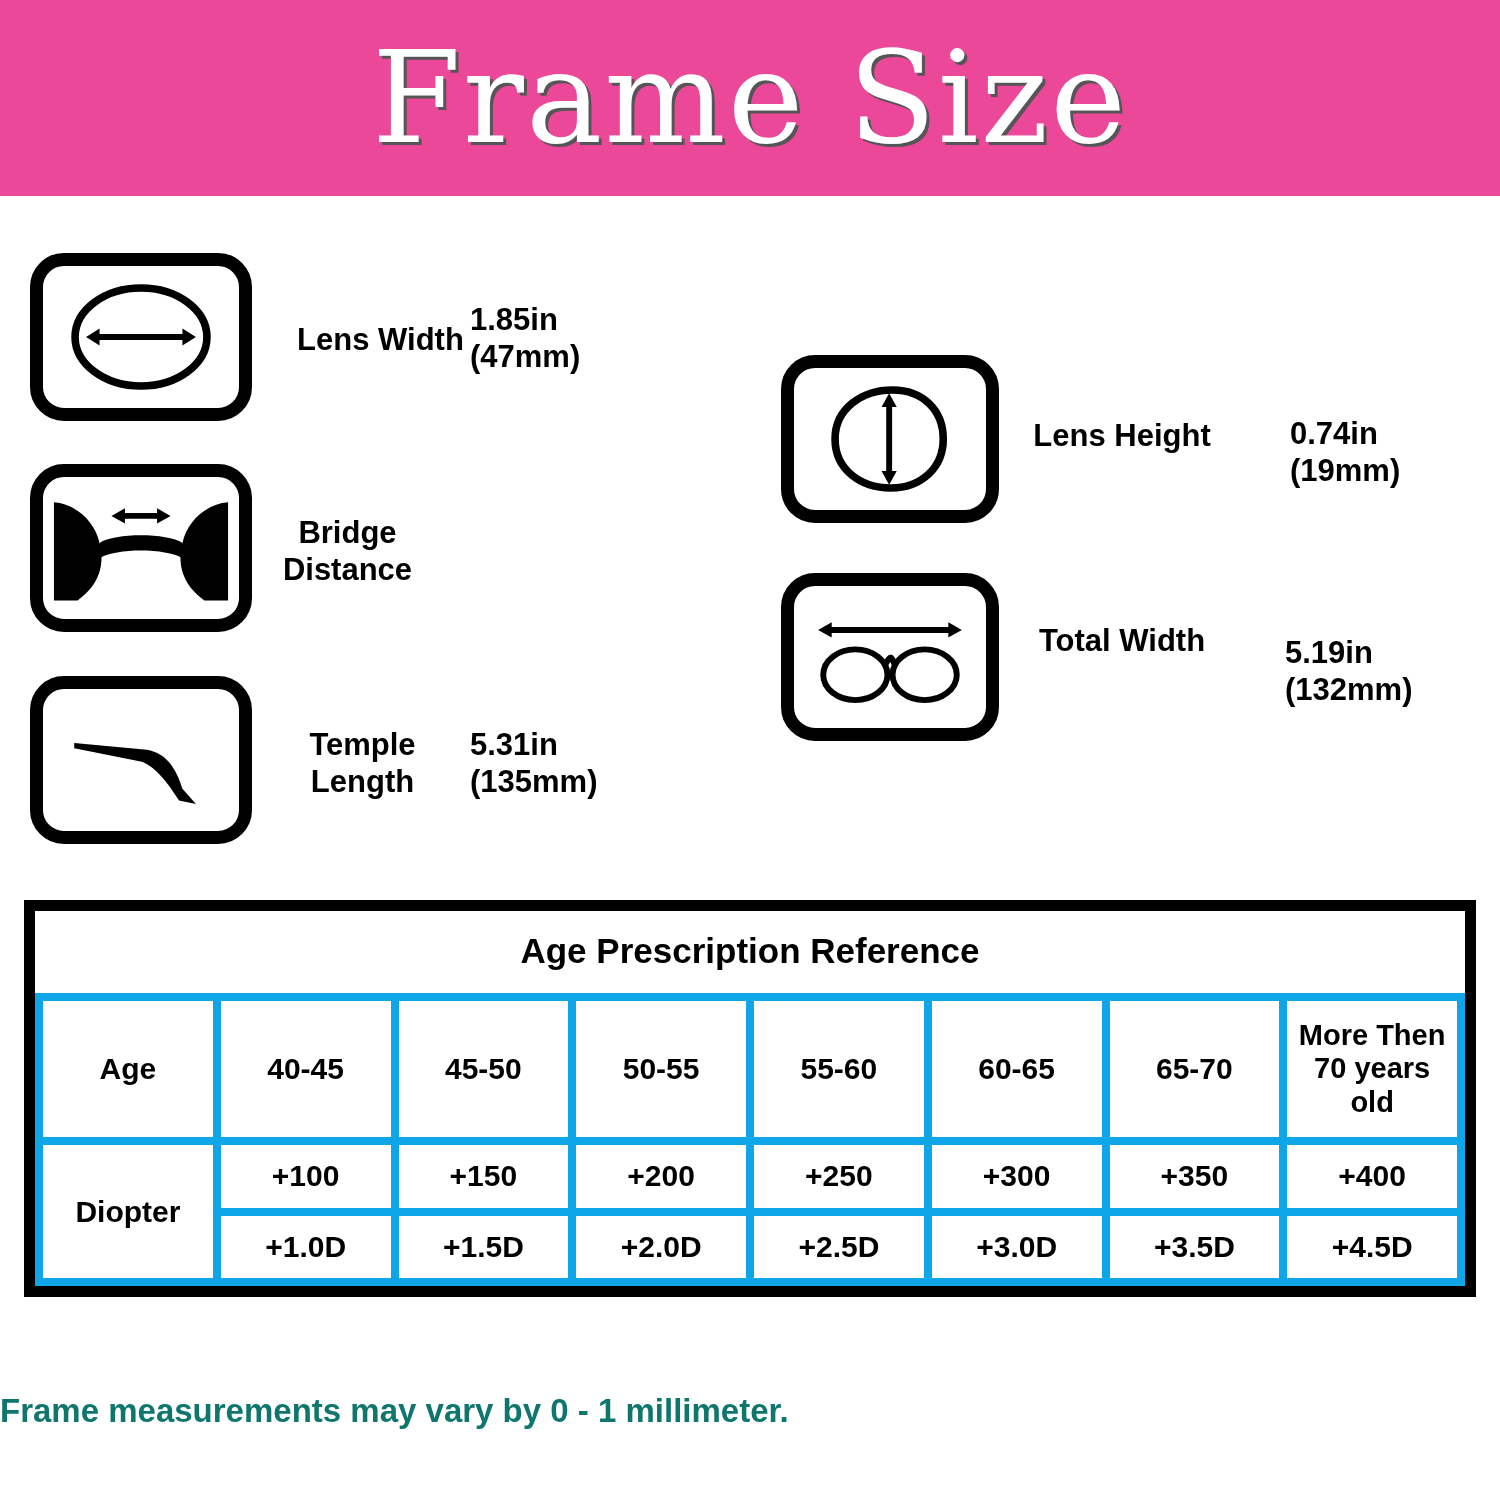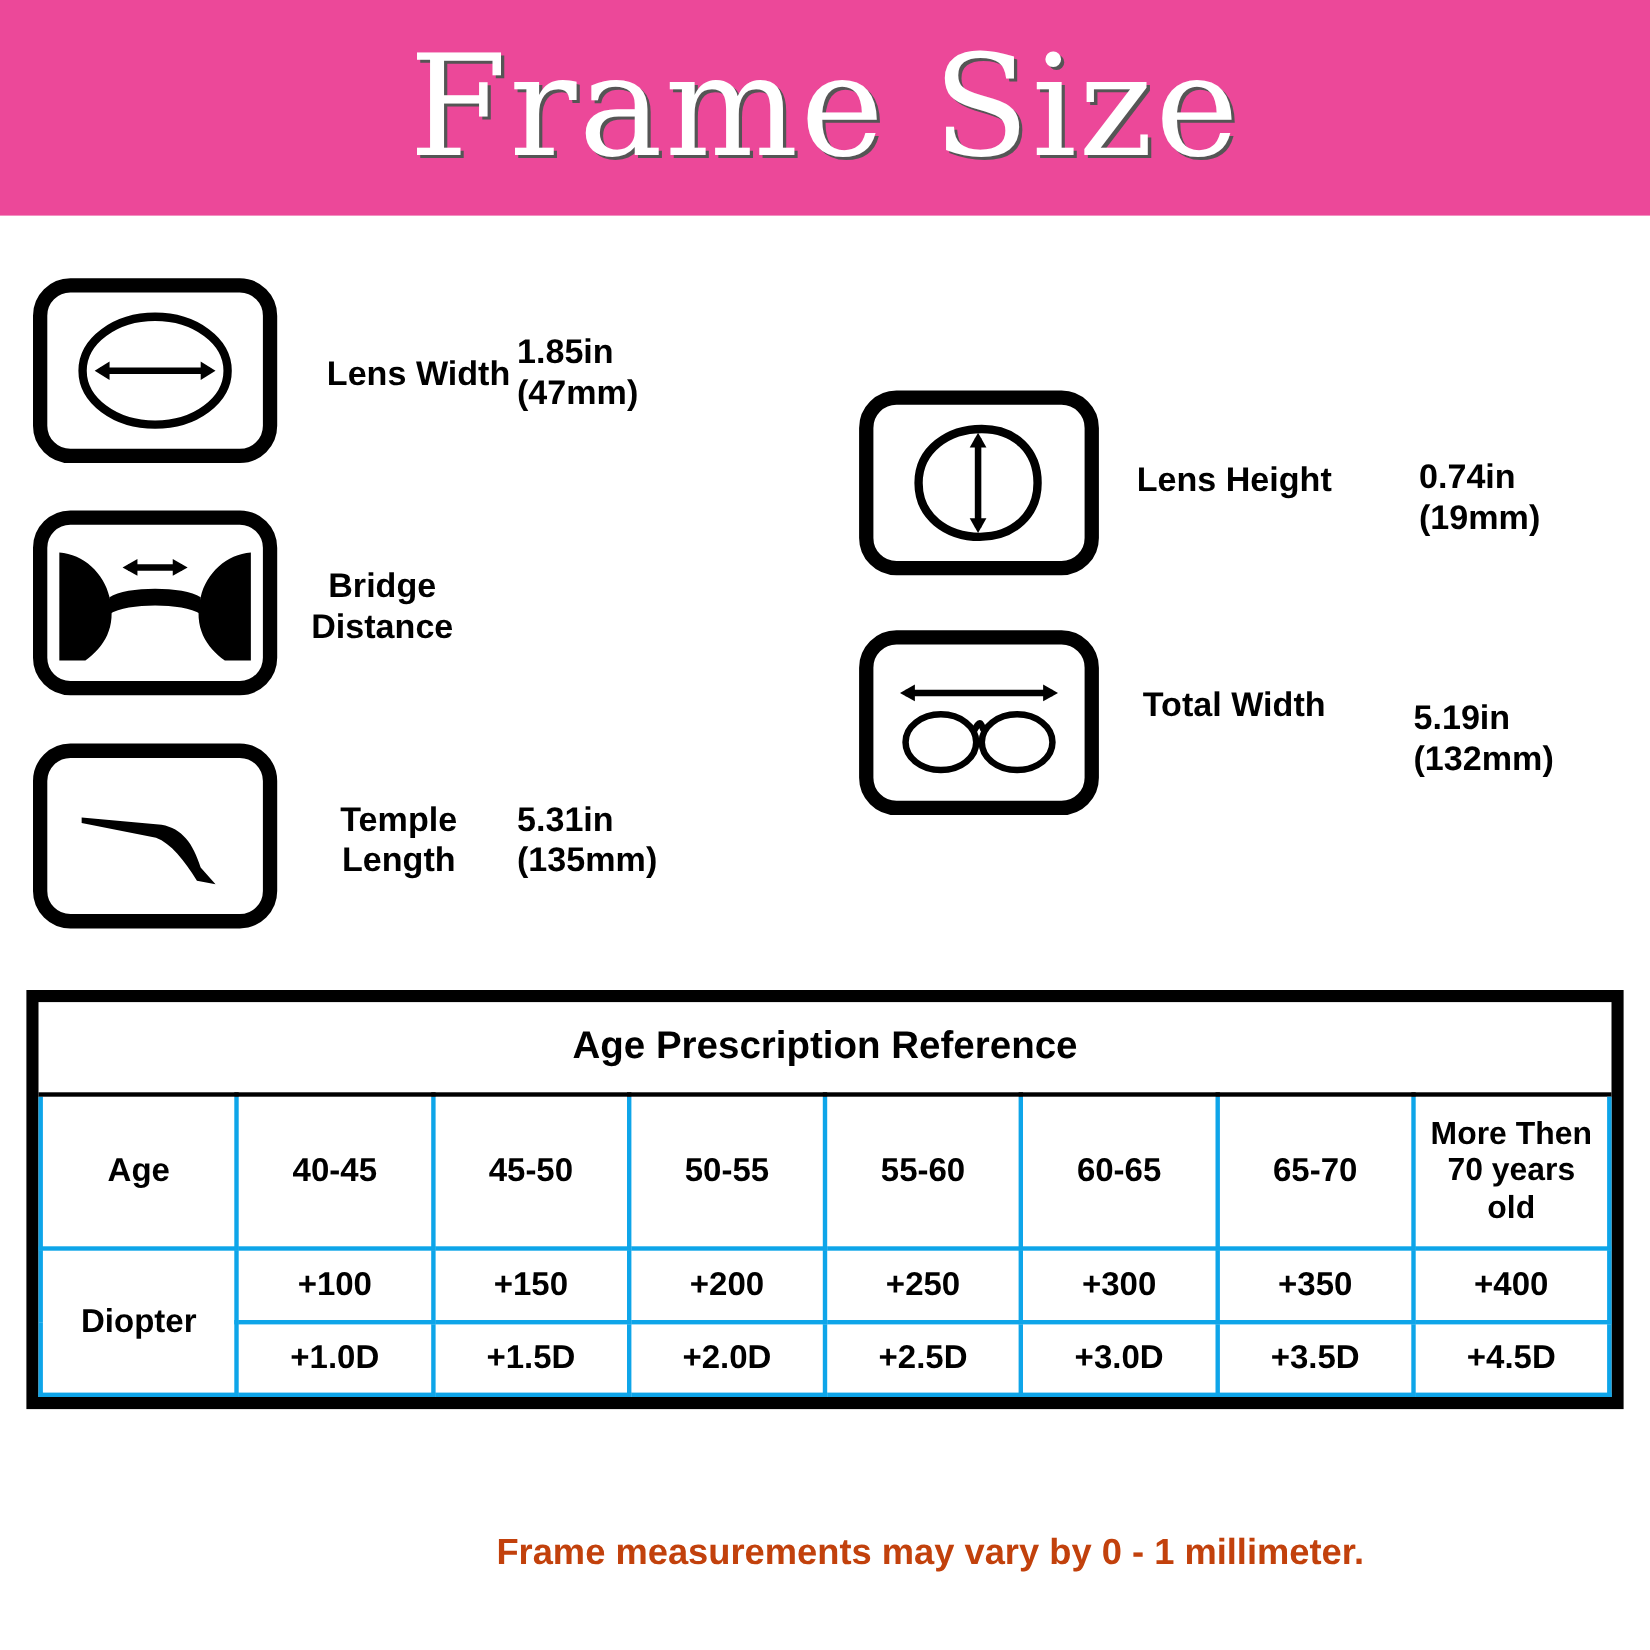--- a/index.html
+++ b/index.html
@@ -77,21 +77,21 @@
     border: 11px solid #000;
     box-sizing: border-box;
     background: #fff;
   }
   table {
     border-collapse: collapse;
     width: 100%;
     table-layout: fixed;
   }
   td, th {
-    border: 4px solid #0ea5e9;
+    border: 8px solid #0ea5e9;
     text-align: center;
     vertical-align: middle;
     font-weight: bold;
     font-size: 30px;
     color: #000;
     padding: 14px 4px;
   }
   .tbl-title {
     font-size: 35px;
     padding: 20px 4px 22px;
@@ -103,24 +103,24 @@
   .col-first { width: 186px; }
   .col-last { width: 231px; font-size: 29px; line-height: 1.15; }
   .row-head td { padding: 18px 4px; }
   .diopter-cell { font-size: 30px; }
 
   .footnote {
     position: absolute;
     left: 0;
     top: 1392px;
     width: 1240px;
-    text-align: right;
+    text-align: left;
     font-weight: bold;
     font-size: 33px;
-    color: #c2410c;
+    color: #0f766e;
   }
   .corner-mark {
     position: absolute;
     left: 38px;
     top: 1474px;
     font-size: 9px;
     color: #d8d8d8;
   }
 </style>
 </head>

